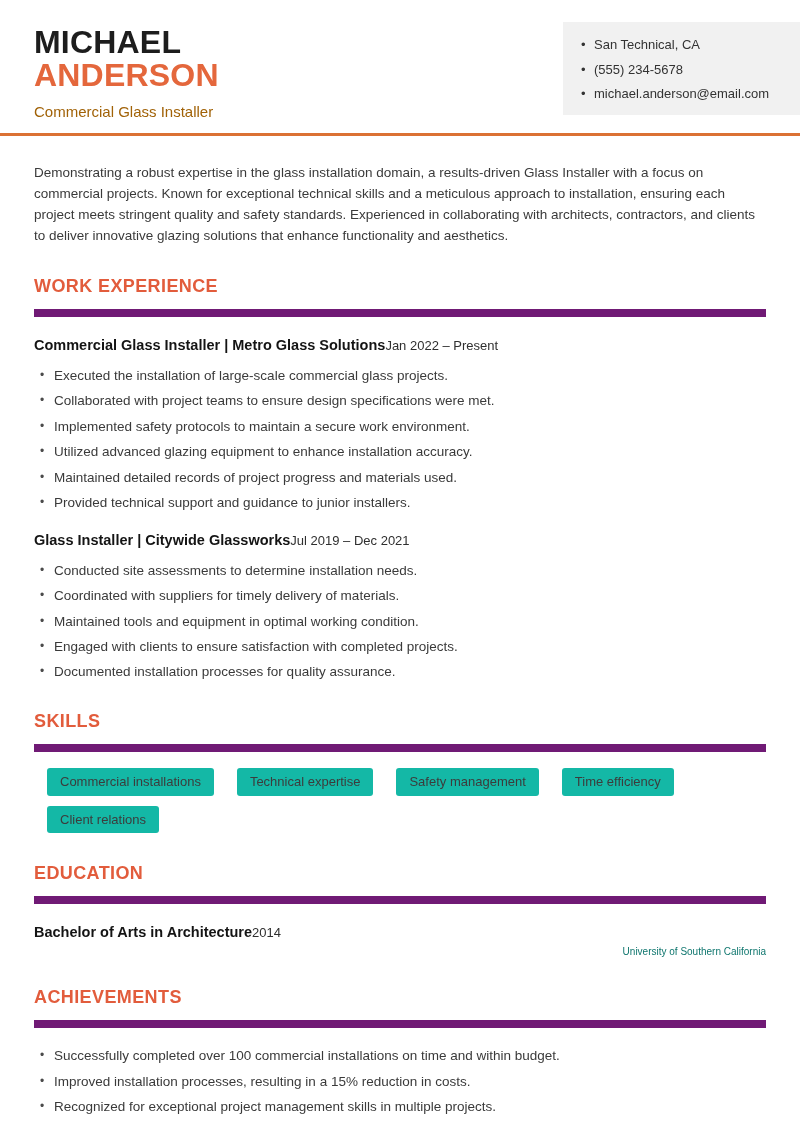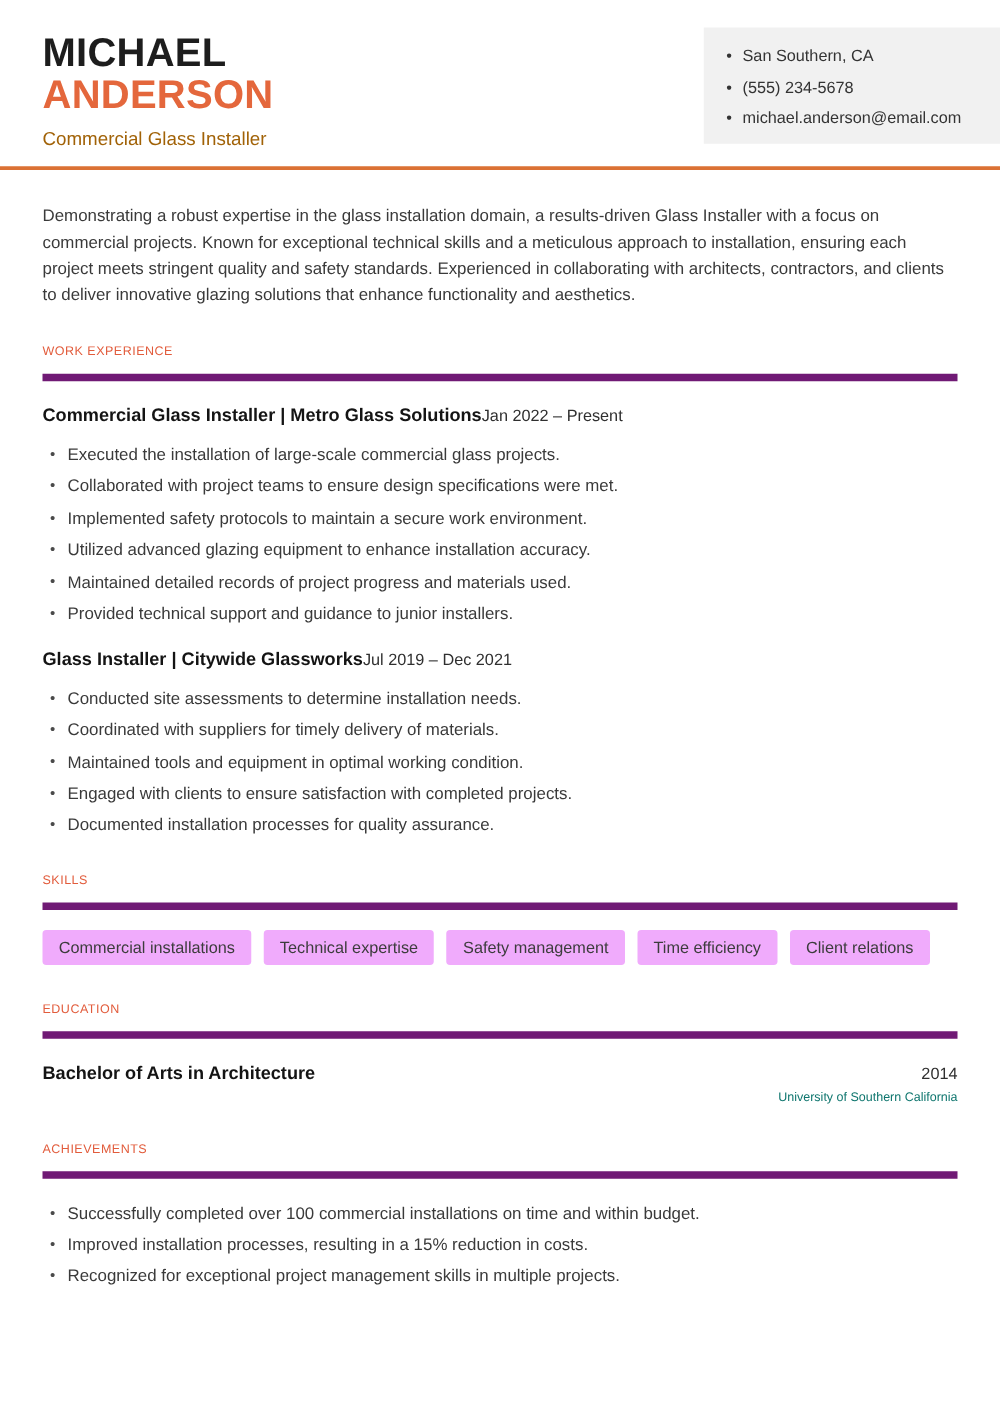--- a/index.html
+++ b/index.html
@@ -43,64 +43,64 @@
   .header-rule { border: none; border-top: 3px solid #db7134; width: 800px; }
 
   
   .content { padding: 0 34px; }
   .summary {
     margin-top: 26px; font-size: 13.5px; line-height: 21px; color: #3a3a3a;
   }
 
   .section-heading {
     margin-top: 30px;
-    font-size: 10px; font-weight: 400; color: #e25c3c;
+    font-size: 18px; font-weight: 700; color: #e25c3c;
     letter-spacing: 0.4px;
     padding-bottom: 12px;
-    border-bottom: 6px solid #701a75;
+    border-bottom: 8px solid #701a75;
   }
 
   .job { margin-top: 20px; }
   .job-header { display: flex; justify-content: flex-start; align-items: baseline; }
   .job-title { font-size: 14.5px; font-weight: 700; color: #141414; }
   .job-dates { font-size: 13px; color: #2f2f2f; white-space: nowrap; }
   ul.bullets { list-style: none; margin-top: 15px; padding-left: 6px; }
   ul.bullets li {
     font-size: 13.5px; color: #3a3a3a; line-height: 1.25;
     position: relative; padding-left: 14px; margin-bottom: 8.5px;
   }
   ul.bullets li::before {
     content: "•"; position: absolute; left: 0; top: 0; color: #4a4a4a; font-size: 12px;
   }
 
   .tags { display: flex; flex-wrap: wrap; gap: 10px; margin-top: 16px; }
   .tag {
-    background: #f0abfc; color: #3c3c3c; font-size: 13px;
-    padding: 6px 13px; border-radius: 3px; line-height: 1.2;
+    background: #14b8a6; color: #3c3c3c; font-size: 13px;
+    padding: 6px 13px; border-radius: 3px; line-height: 1.2; margin-left: 13px;
   }
 
-  .edu-row { display: flex; justify-content: space-between; align-items: baseline; margin-top: 20px; }
+  .edu-row { display: flex; align-items: baseline; margin-top: 20px; }
   .edu-degree { font-size: 14.5px; font-weight: 700; color: #141414; }
   .edu-year { font-size: 13px; color: #2f2f2f; }
   .edu-school { font-size: 10px; color: #0f766e; margin-top: 6px; text-align: right; }
 </style>
 </head>
 <body>
 
 <div class="page">
 
   <div class="header">
     <div class="name-block">
       <div class="name-first">MICHAEL</div>
       <div class="name-last">ANDERSON</div>
       <div class="role">Commercial Glass Installer</div>
     </div>
     <div class="contact-box">
       <ul class="contact-list">
-          <li>San Southern, CA</li>
+          <li>San Technical, CA</li>
           <li>(555) 234-5678</li>
           <li>michael.anderson@email.com</li>
         </ul>
     </div>
   </div>
   <hr class="header-rule">
 
   <div class="content">
 
     <p class="summary">Demonstrating a robust expertise in the glass installation domain, a results-driven Glass Installer with a focus on commercial projects. Known for exceptional technical skills and a meticulous approach to installation, ensuring each project meets stringent quality and safety standards. Experienced in collaborating with architects, contractors, and clients to deliver innovative glazing solutions that enhance functionality and aesthetics.</p>

